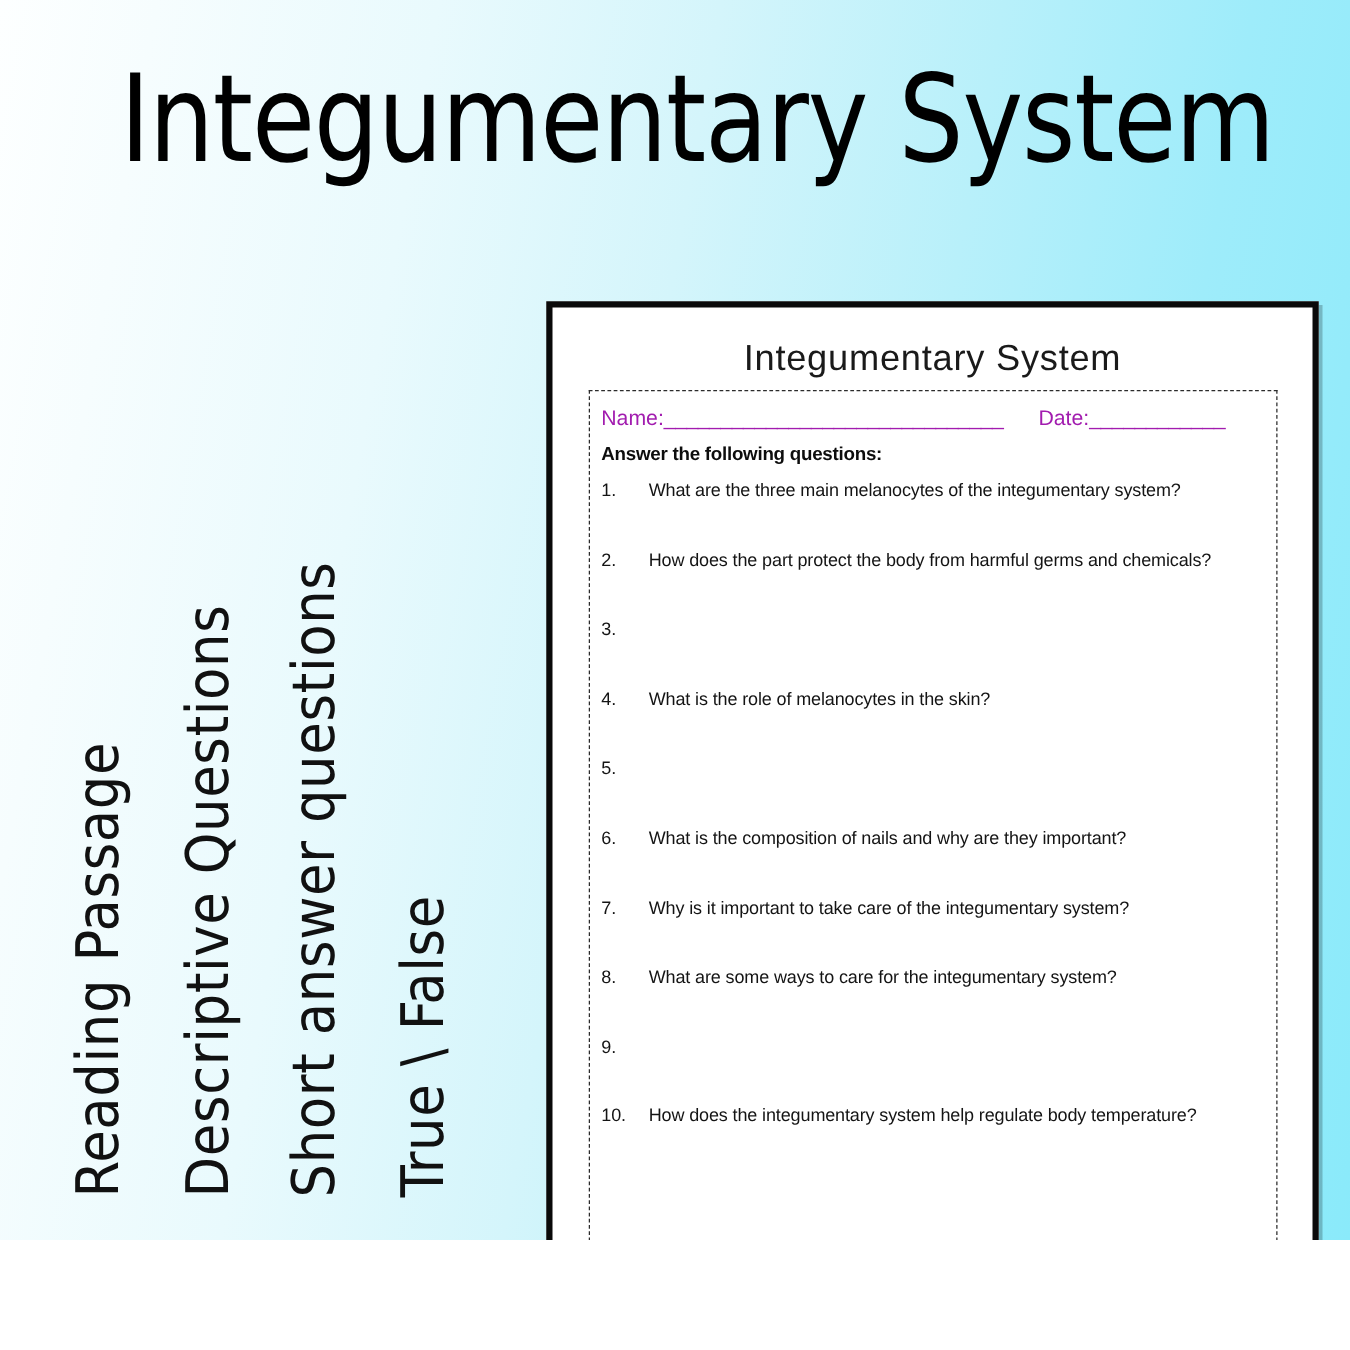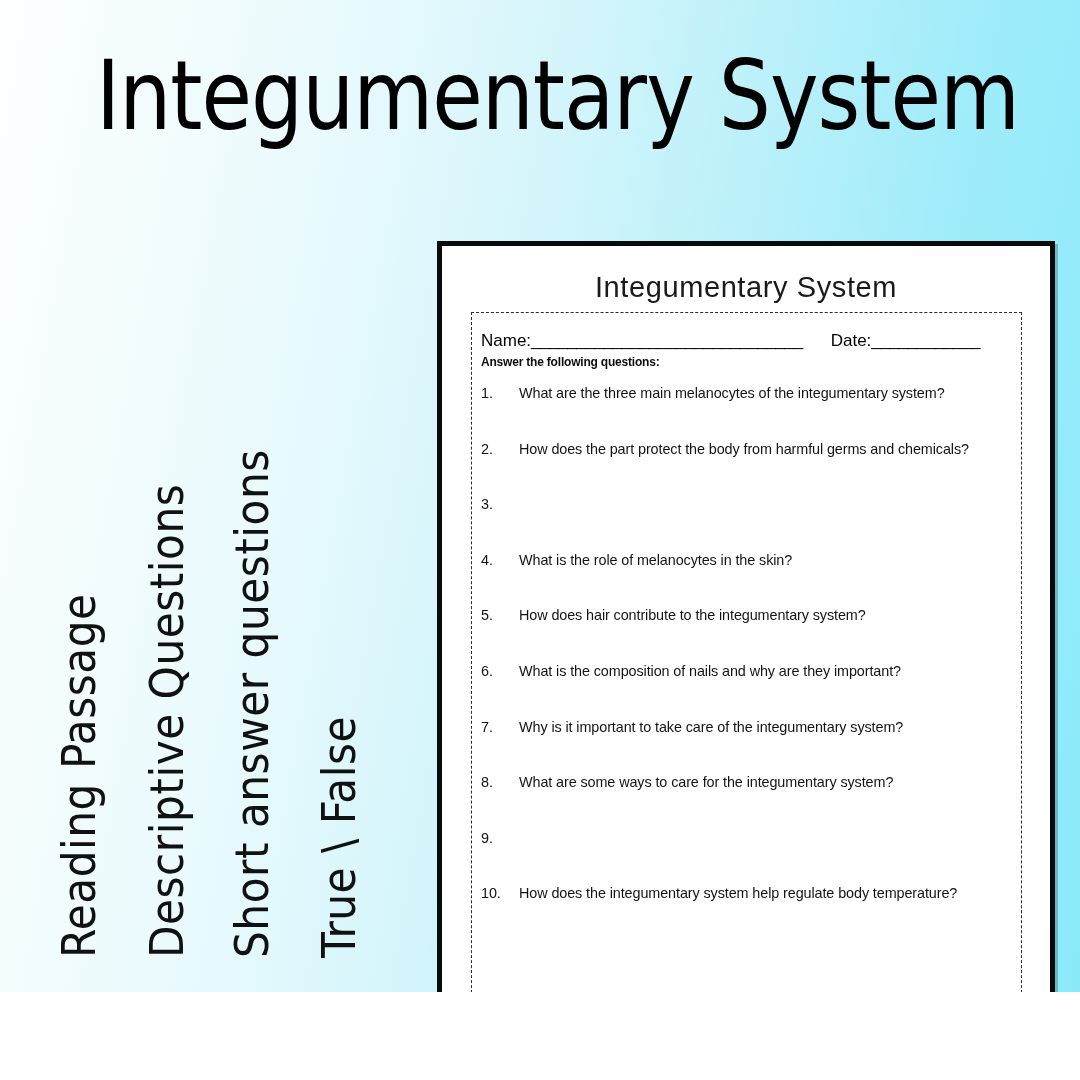--- a/index.html
+++ b/index.html
@@ -100,36 +100,36 @@
     box-sizing: border-box;
   }
 
   #namedate-row {
     position: absolute;
     left: 9px;
     right: 9px;
     top: 12px;
     height: 26px;
     display: flex;
-    align-items: flex-end;
+    align-items: flex-start;
     font-family: "Liberation Sans", sans-serif;
     font-size: 17px;
-    color: #000000;
+    color: #a21caf;
   }
   #name-field { white-space: nowrap; }
   #date-field { white-space: nowrap; margin-left: auto; margin-right: 32px; }
   .fld-label { font-size: 17px; }
   .fld-rule  { font-size: 17px; letter-spacing: -0.4px; }
 
   #answer-instruction {
     position: absolute;
     left: 9px;
     top: 42px;
     font-family: "Liberation Sans", sans-serif;
-    font-size: 12px;
+    font-size: 15px;
     font-weight: 700;
     color: #0d0d0d;
     letter-spacing: -0.2px;
   }
 
   #questions {
     position: absolute;
     left: 9px;
     right: 14px;
     top: 72px;
@@ -199,21 +199,20 @@
           </div>
           <div class="q-row">
             <span class="q-num">3.</span>
           </div>
           <div class="q-row">
             <span class="q-num">4.</span>
             <span class="q-text">What is the role of melanocytes in the skin?</span>
           </div>
           <div class="q-row">
             <span class="q-num">5.</span>
-            <span class="q-text">How does hair contribute to the integumentary system?</span>
           </div>
           <div class="q-row">
             <span class="q-num">6.</span>
             <span class="q-text">What is the composition of nails and why are they important?</span>
           </div>
           <div class="q-row">
             <span class="q-num">7.</span>
             <span class="q-text">Why is it important to take care of the integumentary system?</span>
           </div>
           <div class="q-row">

